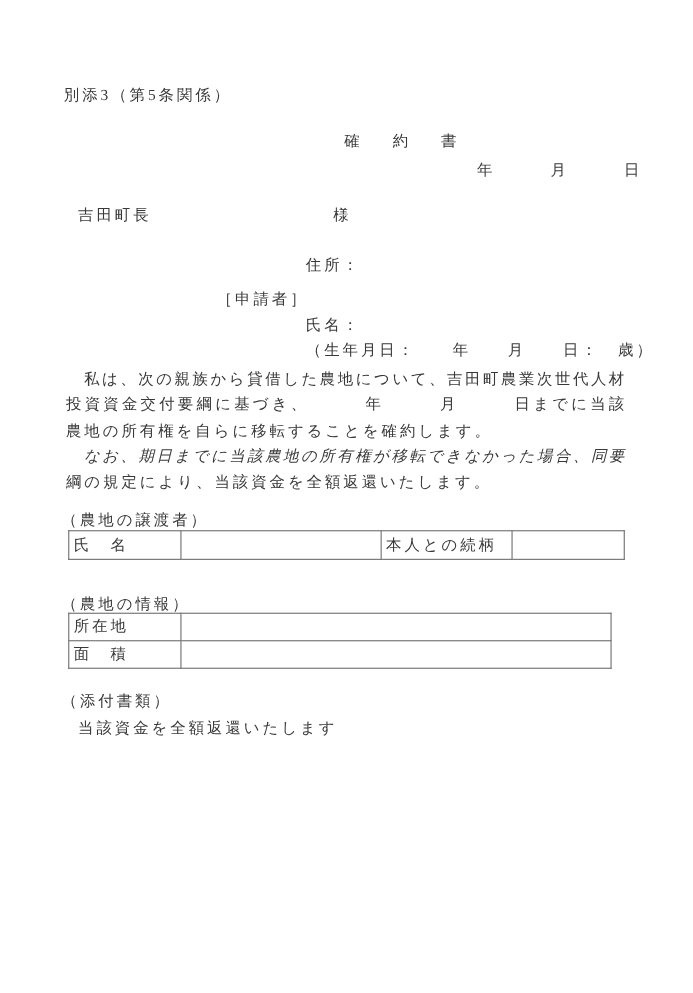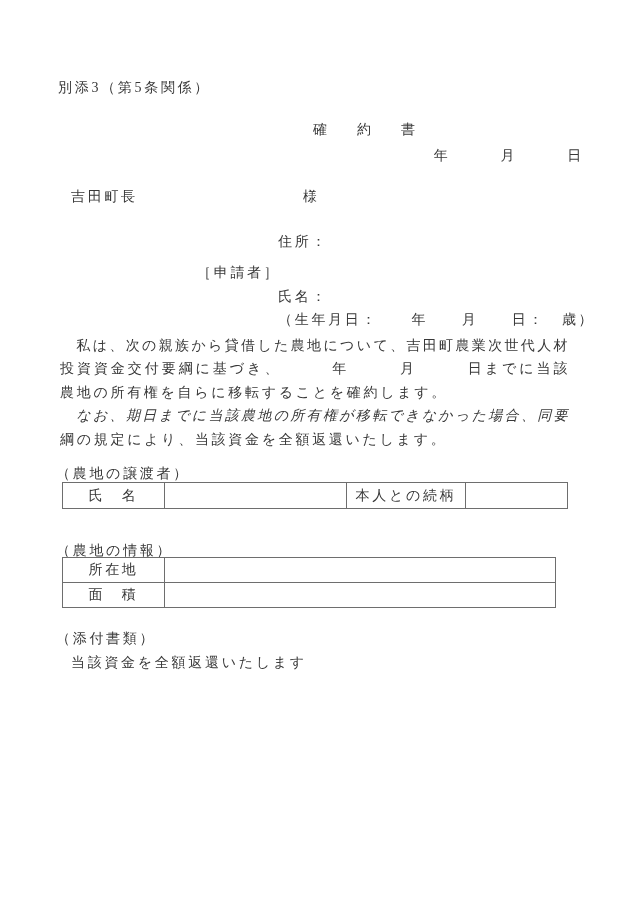--- a/index.html
+++ b/index.html
@@ -38,21 +38,21 @@
     color: #383838;
     letter-spacing: 2.7px;
   }
   td {
     border: 1px solid #6e6e6e;
     padding: 0 4px;
     height: 25px;
     vertical-align: middle;
     overflow: hidden;
   }
-  td.lbl { text-align: center; }
+  td.lbl { text-align: left; }
   .t1 { left: 62px; top: 482px; width: 475px; }
   .t1 td { height: 25px; }
   .t2 { left: 62px; top: 557px; width: 475px; }
   .t2 td { height: 24px; }
 </style>
 </head>
 <body>
 
 <div class="page">
 

